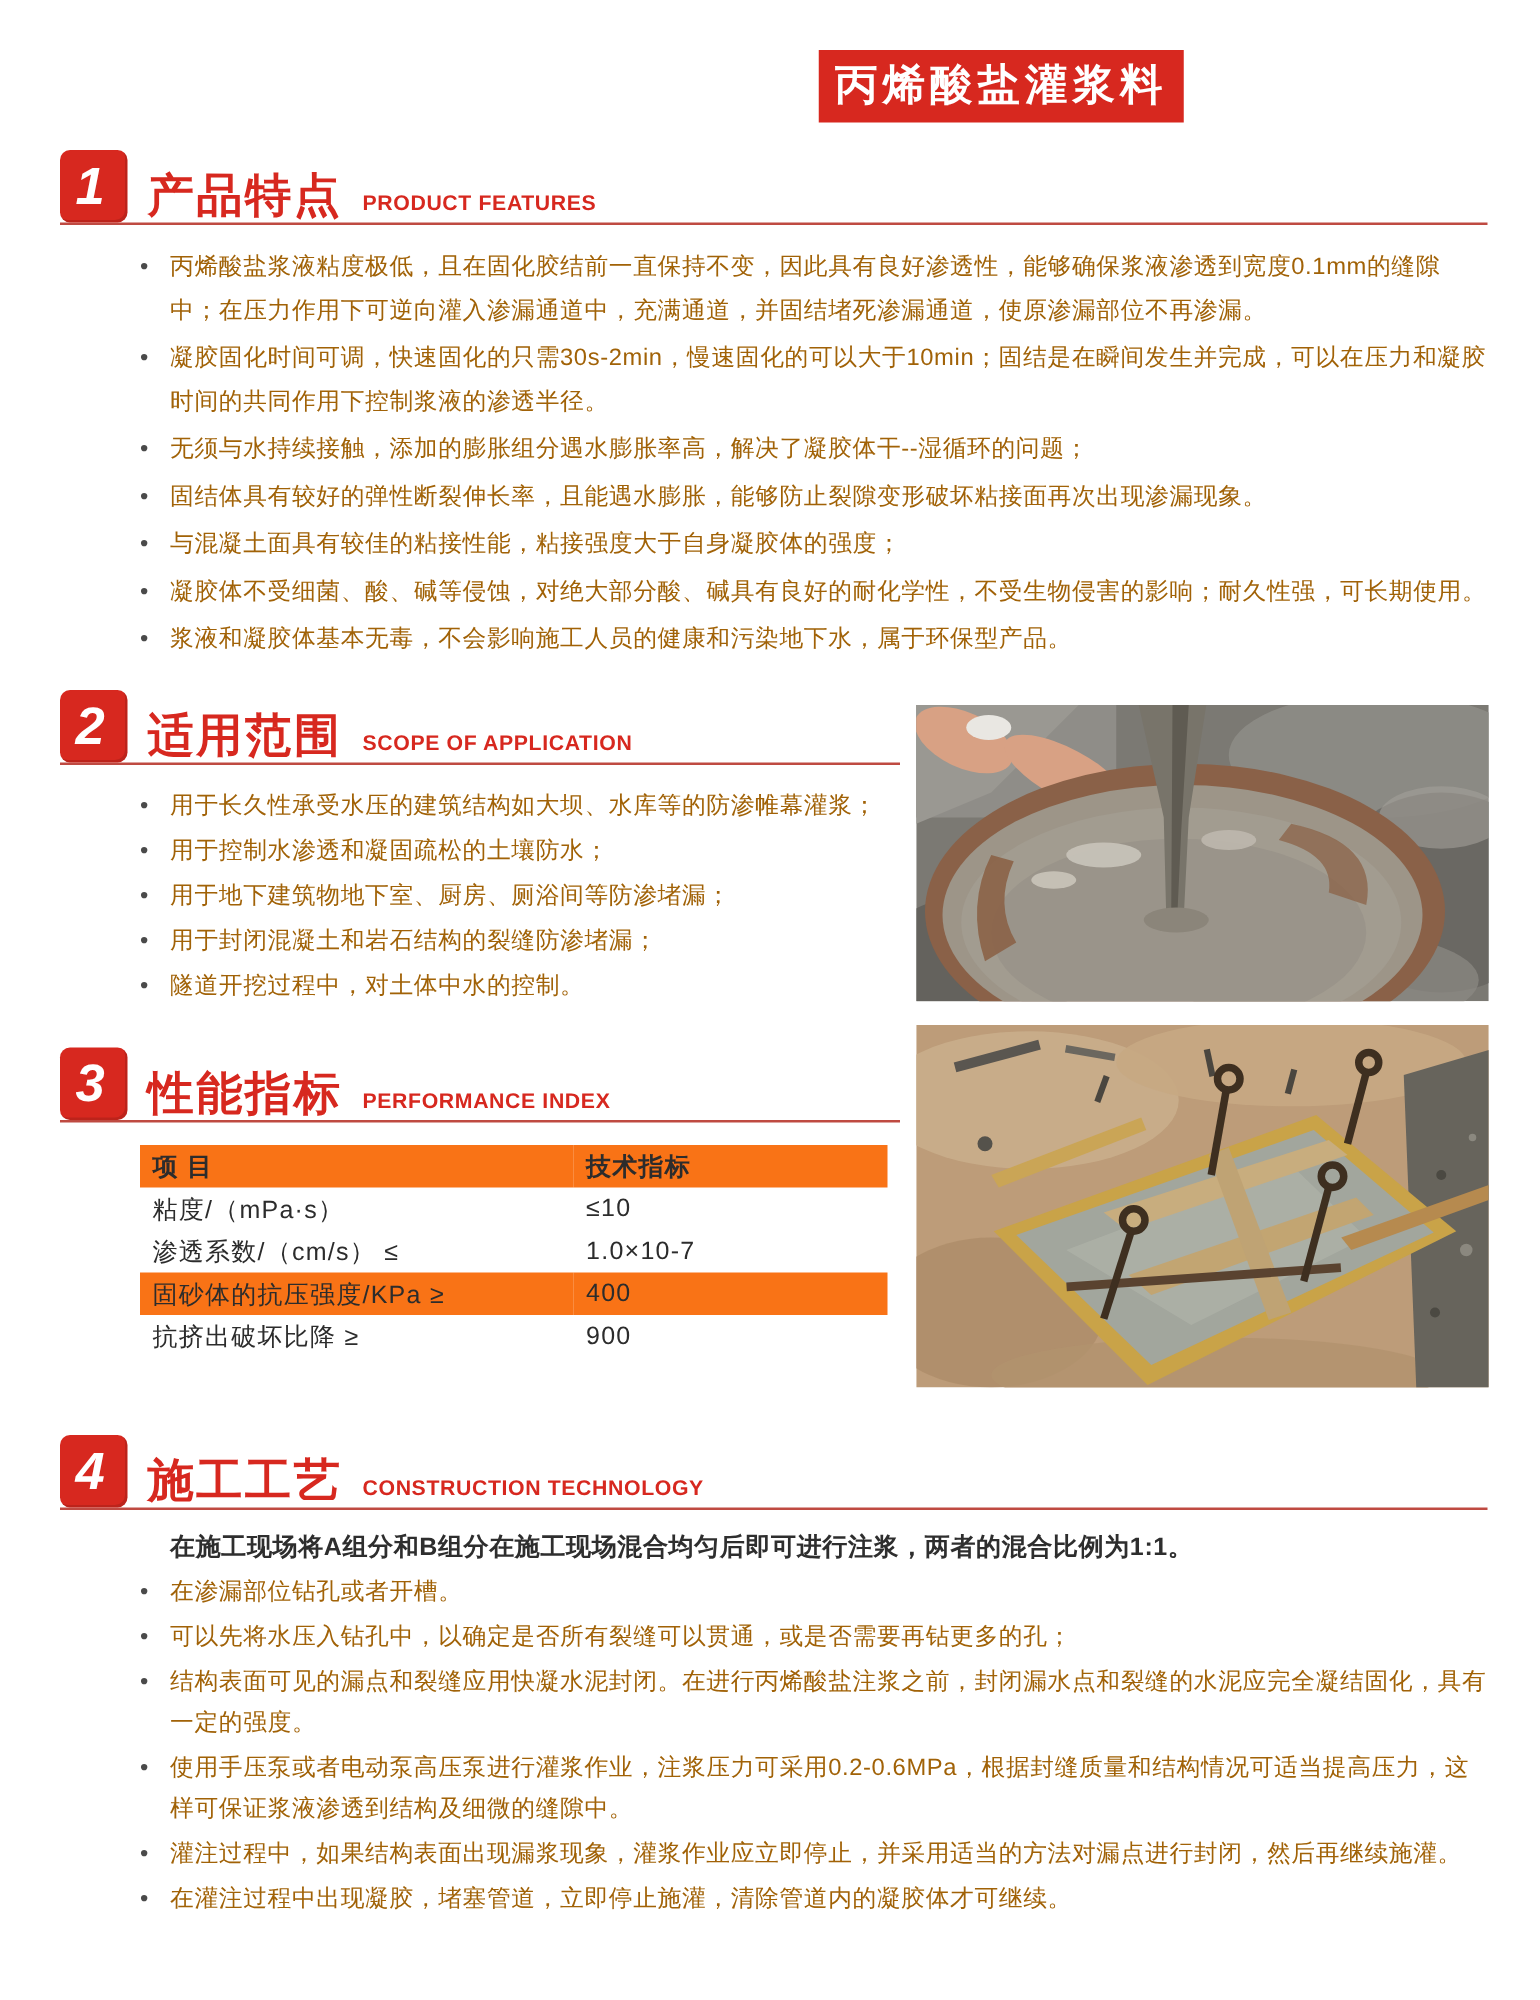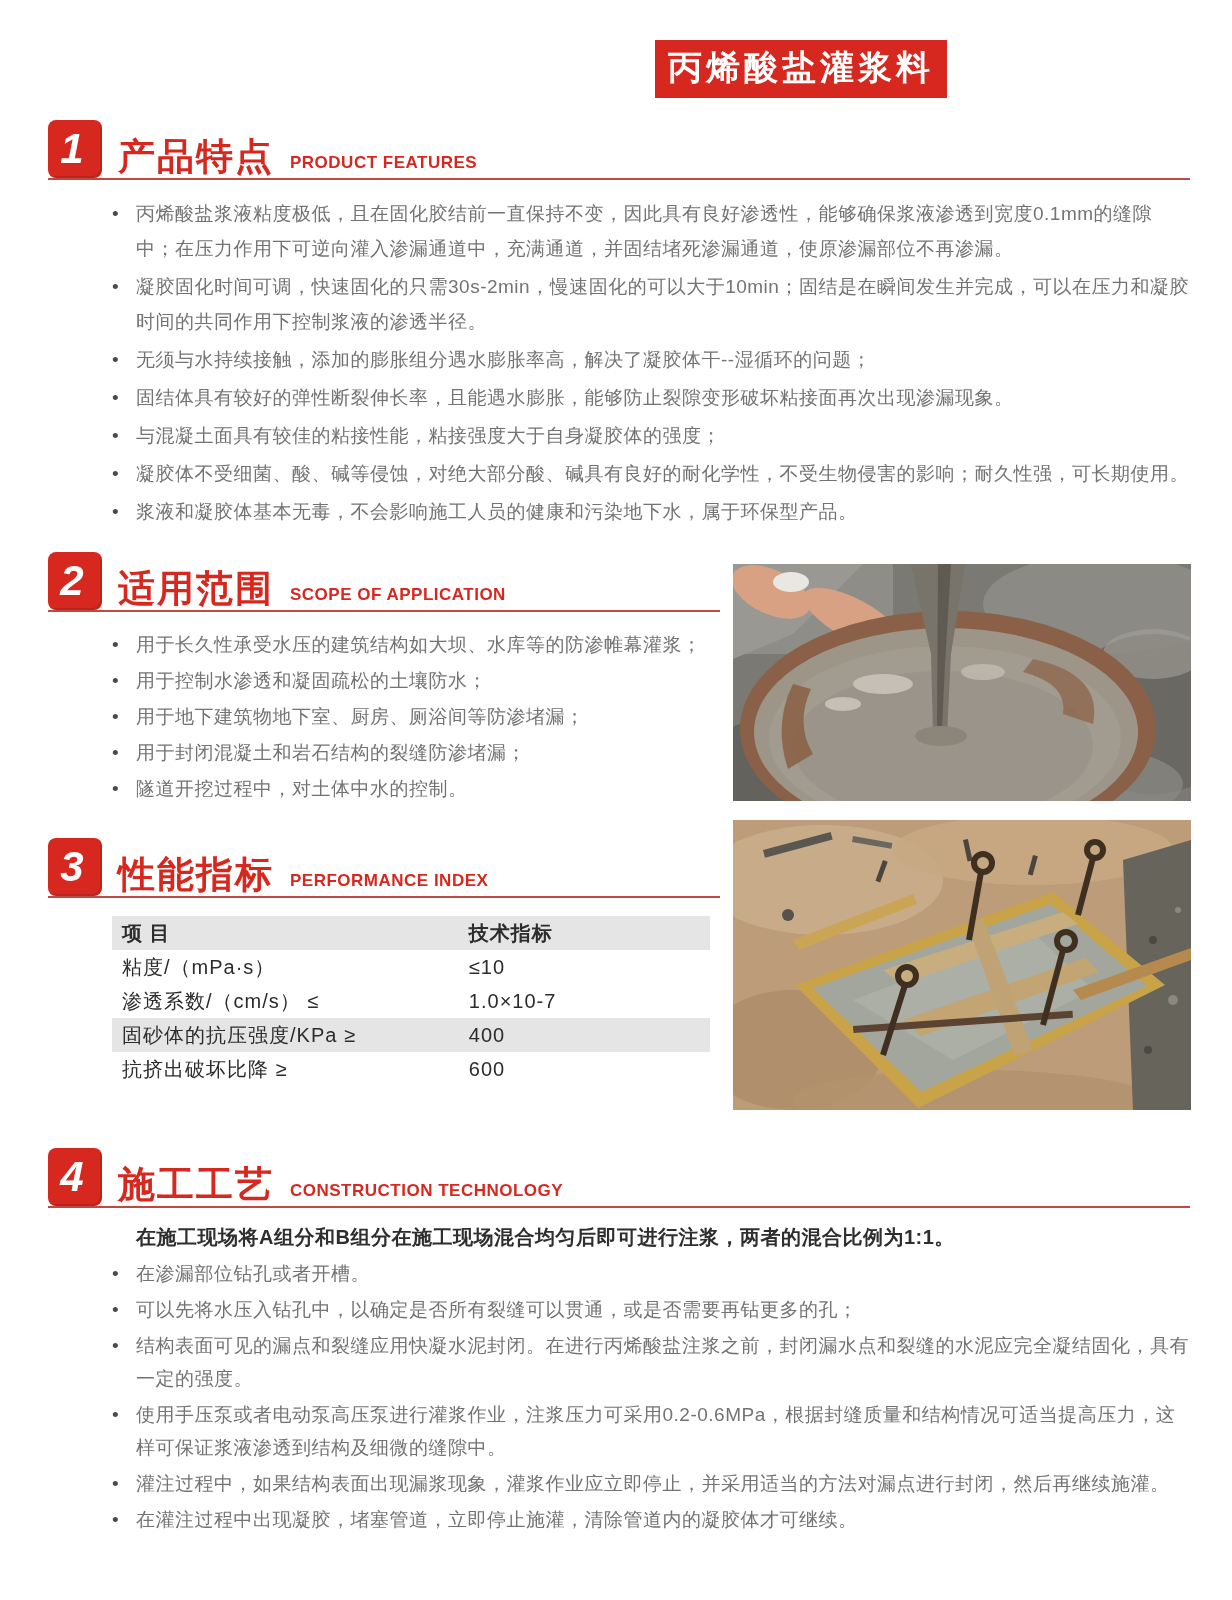--- a/index.html
+++ b/index.html
@@ -20,36 +20,36 @@
 
   .sec-head { display:flex; align-items:flex-end; gap:16px; border-bottom:2px solid #bf4a42; }
   .sec-num { flex:0 0 auto; width:54px; height:58px; background:#d7281f; border-radius:8px;
              color:#ffffff; font-size:42px; font-weight:bold; font-style:italic;
              display:flex; align-items:center; justify-content:center; padding-right:6px;
              box-shadow:inset -2px -2px 0 rgba(0,0,0,0.12); }
   .sec-title { color:#d7281f; font-size:37px; font-weight:bold; letter-spacing:2px; line-height:1; padding-bottom:3px; }
   .sec-sub { color:#d7281f; font-size:17px; font-weight:bold; letter-spacing:0.5px; padding-bottom:5px; }
 
   ul.bullets { list-style:none; margin:16px 0 0 0; padding:0 0 0 62px; }
-  ul.bullets li { position:relative; padding-left:26px; font-size:19px; color:#737373;
+  ul.bullets li { position:relative; padding-left:26px; font-size:19px; color:#a16207;
                   line-height:35px; margin-bottom:3px; letter-spacing:0.5px; }
   ul.bullets li::before { content:"\2022"; position:absolute; left:2px; top:0; color:#4a4a4a; font-size:19px; }
   .sec2 ul.bullets li { line-height:33px; }
   .sec4 ul.bullets { margin-top:6px; }
   .sec4 ul.bullets li { line-height:33px; }
 
   .intro { margin:16px 0 4px 88px; font-size:20px; font-weight:bold; color:#2e2e2e; letter-spacing:0.5px; }
 
   
   table.perf { margin:18px 0 0 64px; width:598px; border-collapse:collapse;
                font-size:20px; color:#2c2c2c; letter-spacing:1px; }
   table.perf td, table.perf th { text-align:left; vertical-align:middle; padding:3px 10px; height:34px; font-weight:normal; }
   table.perf th { font-weight:bold; }
   table.perf .c1 { width:58%; }
-  table.perf tr.stripe { background:#e5e5e5; }
+  table.perf tr.stripe { background:#f97316; }
   .twoline div { line-height:33px; }
 
   
   .photo { position:absolute; display:block; }
   .photo1 { left:733px; top:564px; width:458px; height:237px; }
   .photo2 { left:733px; top:820px; width:458px; height:290px; }
 </style>
 </head>
 <body>
 
@@ -138,21 +138,21 @@
       <tr>
         <td>渗透系数/（cm/s）  ≤</td>
         <td>1.0×10-7</td>
       </tr>
       <tr class="stripe">
         <td>固砂体的抗压强度/KPa ≥</td>
         <td>400</td>
       </tr>
       <tr>
         <td>抗挤出破坏比降 ≥</td>
-        <td>600</td>
+        <td>900</td>
       </tr>
     </tbody>
       </table>
   </div>
 
   <svg class="photo photo2" viewBox="0 0 458 290" aria-hidden="true">
     <rect x="0" y="0" width="458" height="290" fill="#bd9c79"></rect>
     <ellipse cx="90" cy="60" rx="120" ry="55" fill="#cbb08d" opacity="0.8"></ellipse>
     <ellipse cx="300" cy="30" rx="140" ry="35" fill="#c7a883" opacity="0.9"></ellipse>
     <ellipse cx="60" cy="230" rx="90" ry="60" fill="#ab8a66" opacity="0.7"></ellipse>

